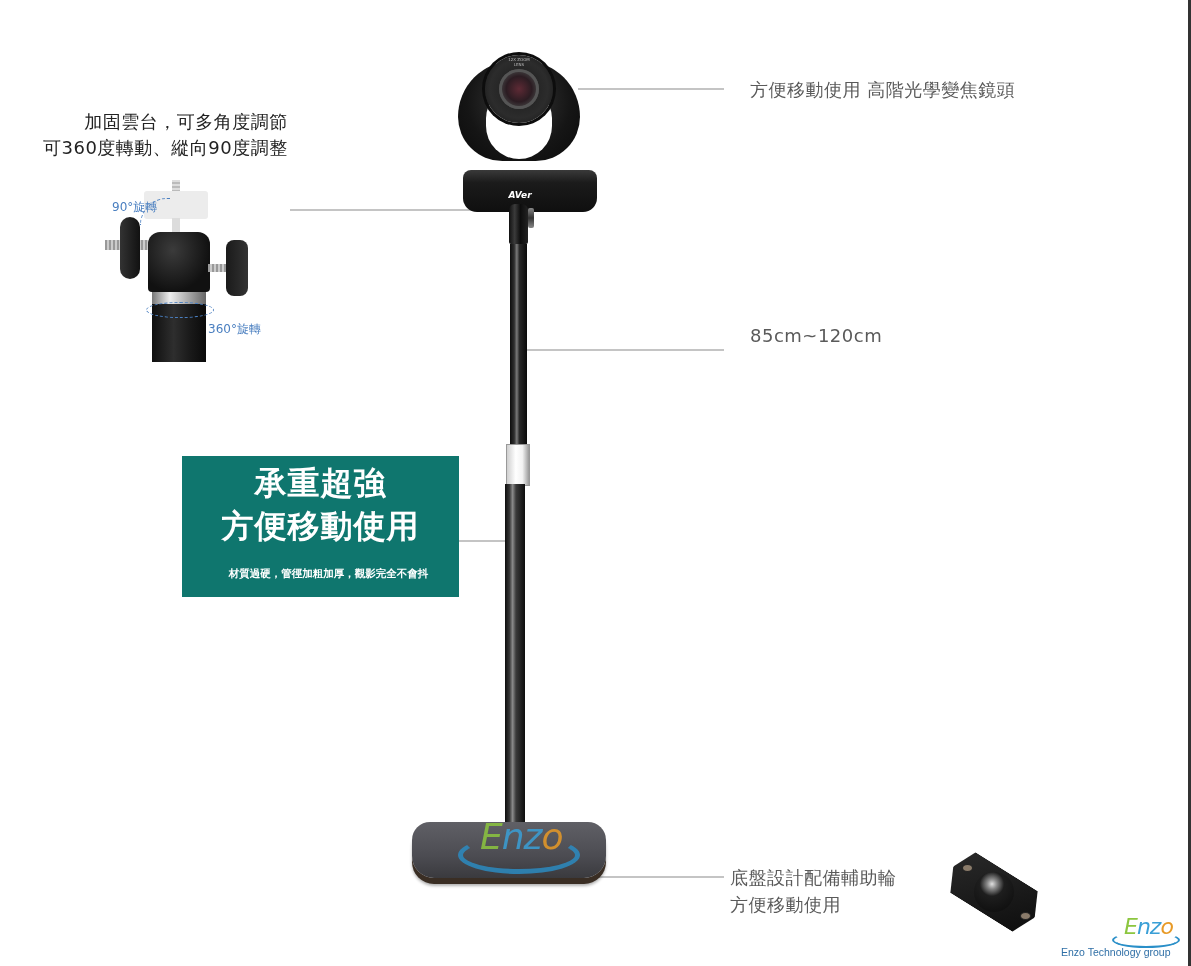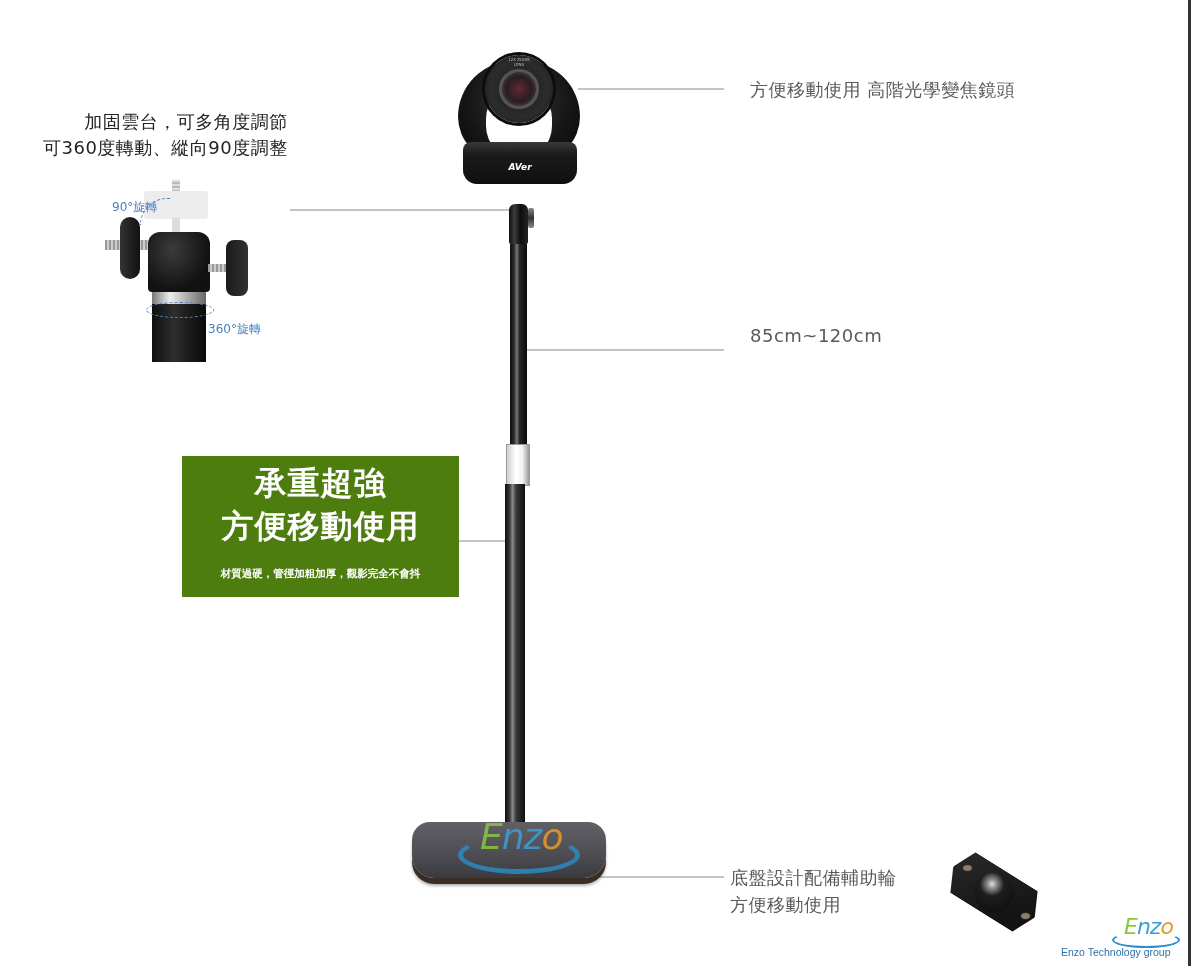--- a/index.html
+++ b/index.html
@@ -11,21 +11,21 @@
   .caption { position: absolute; color: #5a5a5a; font-size: 18px; line-height: 27px; letter-spacing: 0.5px; white-space: nowrap; }
   .caption-left { color: #222222; font-size: 18px; line-height: 26px; text-align: right; }
 
   
   .cam-wrap { position: absolute; left: 455px; top: 55px; width: 130px; height: 150px; }
   .cam-arm { position: absolute; left: 3px; top: 6px; width: 122px; height: 100px; border-radius: 58px 58px 46px 46px; background: radial-gradient(ellipse at 50% 40%, #3a3a3a 0%, #151515 60%, #0a0a0a 100%); }
   .cam-arm-hole { position: absolute; left: 28px; top: 28px; width: 66px; height: 70px; background: #ffffff; border-radius: 30px 30px 34px 34px; }
   .cam-head { position: absolute; left: 30px; top: 0; width: 68px; height: 68px; border-radius: 50%; background: radial-gradient(circle at 50% 50%, #1a1a1a 0%, #2c2c2c 60%, #111 100%); box-shadow: 0 0 0 3px #0d0d0d; }
   .cam-lens { position: absolute; left: 14px; top: 14px; width: 40px; height: 40px; border-radius: 50%; background: radial-gradient(circle at 50% 50%, #5e2a35 0%, #2b1c22 45%, #444 70%, #1a1a1a 100%); box-shadow: 0 0 0 3px #555 inset; }
   .cam-lens-label { position: absolute; left: 18px; top: 2px; width: 32px; text-align: center; color: #bbbbbb; font-size: 4px; }
-  .cam-base { position: absolute; left: 8px; top: 87px; width: 114px; height: 42px; border-radius: 8px 8px 14px 14px; background: linear-gradient(#3a3a3a 0%, #1b1b1b 30%, #0f0f0f 100%); }
+  .cam-base { position: absolute; left: 8px; top: 115px; width: 134px; height: 42px; border-radius: 8px 8px 14px 14px; background: linear-gradient(#3a3a3a 0%, #1b1b1b 30%, #0f0f0f 100%); }
   .cam-logo { position: absolute; left: 0; top: 20px; width: 114px; text-align: center; color: #ffffff; font-size: 9px; font-weight: bold; font-style: italic; }
 
   
   .pole-top-clamp { position: absolute; left: 509px; top: 204px; width: 19px; height: 40px; border-radius: 6px 6px 2px 2px; background: linear-gradient(90deg, #111 0%, #3b3b3b 30%, #0d0d0d 60%, #222 100%); }
   .pole-knob { position: absolute; left: 528px; top: 208px; width: 6px; height: 20px; background: linear-gradient(#888, #333, #888); border-radius: 2px; }
   .pole-upper { position: absolute; left: 510px; top: 244px; width: 17px; height: 200px; background: linear-gradient(90deg, #0d0d0d 0%, #2f2f2f 25%, #7a7a7a 40%, #2a2a2a 55%, #0a0a0a 100%); }
   .pole-collar { position: absolute; left: 506px; top: 444px; width: 22px; height: 40px; background: linear-gradient(90deg, #cfcfcf 0%, #ffffff 40%, #f2f2f2 70%, #9a9a9a 100%); border: 1px solid #999; }
   .pole-lower { position: absolute; left: 505px; top: 484px; width: 20px; height: 360px; background: linear-gradient(90deg, #0d0d0d 0%, #353535 22%, #8a8a8a 38%, #3a3a3a 55%, #0d0d0d 100%); }
 
   .base-plate { position: absolute; left: 412px; top: 822px; width: 194px; height: 56px; border-radius: 18px 18px 22px 22px; background: linear-gradient(#606066 0%, #4c4c52 60%, #3a3a3e 100%); box-shadow: 0 6px 0 #3a2e24, 0 8px 3px rgba(0,0,0,0.3); }
@@ -49,23 +49,23 @@
   .bh-tube { position: absolute; left: 52px; top: 124px; width: 54px; height: 58px; background: linear-gradient(90deg, #0f0f0f, #2e2e2e 40%, #1a1a1a 70%, #0a0a0a); }
   .bh-knob-l { position: absolute; left: 20px; top: 37px; width: 20px; height: 62px; border-radius: 10px; background: linear-gradient(90deg, #333, #111); }
   .bh-screw-l { position: absolute; left: 5px; top: 60px; width: 44px; height: 10px; background: repeating-linear-gradient(90deg, #999 0 2px, #ccc 2px 4px); }
   .bh-knob-r { position: absolute; left: 126px; top: 60px; width: 22px; height: 56px; border-radius: 8px; background: linear-gradient(90deg, #1a1a1a, #333); }
   .bh-screw-r { position: absolute; left: 108px; top: 84px; width: 22px; height: 8px; background: repeating-linear-gradient(90deg, #999 0 2px, #ccc 2px 4px); }
   .bh-label { position: absolute; color: #4a7fc0; font-size: 12px; white-space: nowrap; }
   .bh-arc-top { position: absolute; left: 40px; top: 18px; width: 30px; height: 26px; border: 1px dashed #4a7fc0; border-right: none; border-bottom: none; border-radius: 30px 0 0 0; }
   .bh-arc-bot { position: absolute; left: 46px; top: 122px; width: 66px; height: 14px; border: 1px dashed #4a7fc0; border-radius: 50%; }
 
   
-  .promo { position: absolute; left: 182px; top: 456px; width: 277px; height: 141px; background: #4d7c0f; }
+  .promo { position: absolute; left: 182px; top: 456px; width: 277px; height: 141px; background: #0f766e; }
   .promo-title { position: absolute; left: 0; width: 277px; text-align: center; color: #ffffff; font-weight: bold; font-size: 32px; line-height: 38px; letter-spacing: 1px; }
-  .promo-sub { position: absolute; left: 0; top: 111px; width: 277px; text-align: center; color: #ffffff; font-size: 10.5px; font-weight: bold; }
+  .promo-sub { position: absolute; left: 0; top: 111px; width: 277px; text-align: center; color: #ffffff; font-size: 10.5px; font-weight: bold; padding-left: 8px; }
 
   
   .caster { position: absolute; left: 940px; top: 850px; width: 108px; height: 88px; }
   .caster-plate { position: absolute; left: 6px; top: 18px; width: 96px; height: 48px; background: linear-gradient(135deg, #2a2a2a, #0d0d0d); transform: rotate(32deg); clip-path: polygon(12% 0, 88% 0, 100% 50%, 88% 100%, 12% 100%, 0 50%); border-radius: 6px; }
   .caster-dome { position: absolute; left: 34px; top: 22px; width: 40px; height: 40px; border-radius: 50%; background: radial-gradient(circle at 45% 30%, #e0e0e0 0%, #888 14%, #1e1e1e 34%, #0a0a0a 100%); }
   .caster-hole { position: absolute; width: 9px; height: 6px; border-radius: 50%; background: #8a7b6a; border: 1px solid #222; }
 
   
   .corner-logo { position: absolute; left: 1106px; top: 914px; width: 76px; height: 34px; }
   .corner-ring { position: absolute; left: 6px; top: 18px; width: 64px; height: 12px; border: 2px solid #2a8fc8; border-radius: 50%; border-top-color: transparent; }

